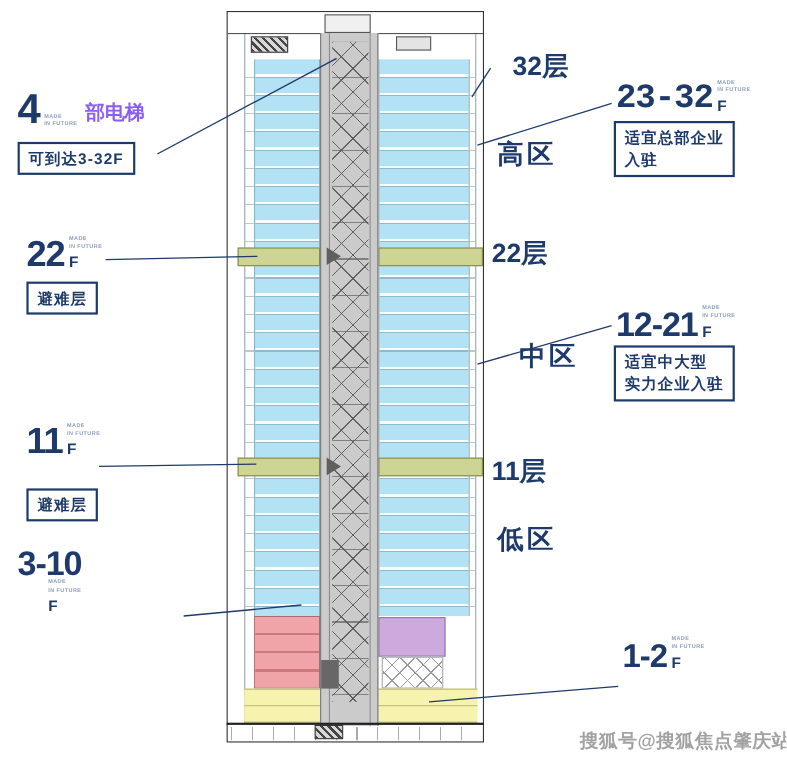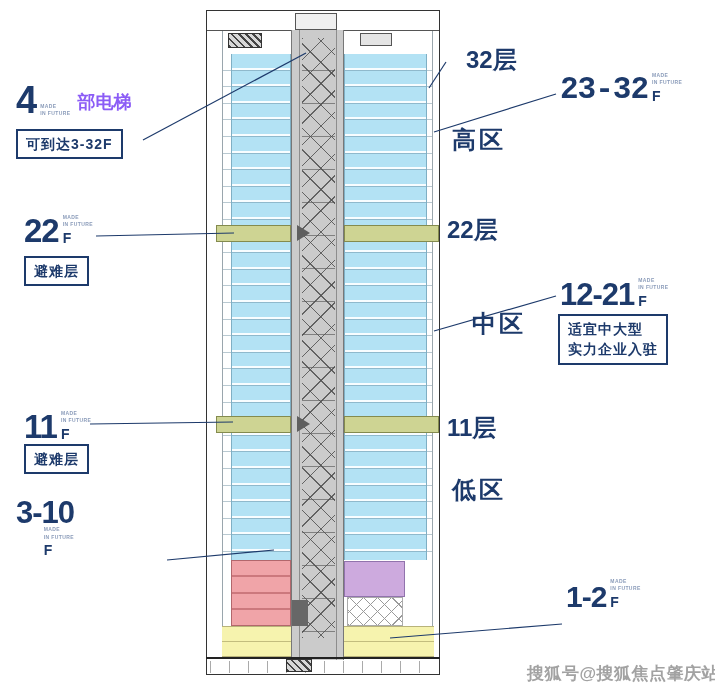--- a/index.html
+++ b/index.html
@@ -118,21 +118,21 @@
     <span class="side-col">
       <span class="tiny">MADE</span>
       <span class="tiny">IN FUTURE</span>
       <span class="unit">F</span>
     </span>
   </div>
   <div class="abs label-box" style="left:24px;top:256px;">
     <span>避难层</span>
   </div>
 
-  <div class="abs num-group" style="left:24px;top:410px;justify-content:space-between;">
+  <div class="abs num-group" style="left:24px;top:384px;justify-content:space-between;">
     <span class="big-num" style="font-size:33px;">11</span>
     <span class="side-col">
       <span class="tiny">MADE</span>
       <span class="tiny">IN FUTURE</span>
       <span class="unit">F</span>
     </span>
   </div>
   <div class="abs label-box" style="left:24px;top:444px;">
     <span>避难层</span>
   </div>
@@ -149,20 +149,24 @@
   <div class="abs floor-marker" style="left:447px;top:44px;margin-left:19px;">32层</div>
   <div class="abs zone-text" style="left:452px;top:124px;">高区</div>
 
   <div class="abs num-group" style="left:560px;top:72px;">
     <span class="big-num" style="font-size:31px;font-family:Liberation Mono, monospace;">23-32</span>
     <span class="side-col">
       <span class="tiny">MADE</span>
       <span class="tiny">IN FUTURE</span>
       <span class="unit">F</span>
     </span>
+  </div>
+  <div class="abs label-box" style="left:558px;top:110px;">
+    <div>适宜总部企业</div>
+    <div>入驻</div>
   </div>
 
   <div class="abs floor-marker" style="left:447px;top:214px;">22层</div>
 
   <div class="abs num-group" style="left:560px;top:277px;">
     <span class="big-num" style="font-size:31px;">12-21</span>
     <span class="side-col">
       <span class="tiny">MADE</span>
       <span class="tiny">IN FUTURE</span>
       <span class="unit">F</span>

